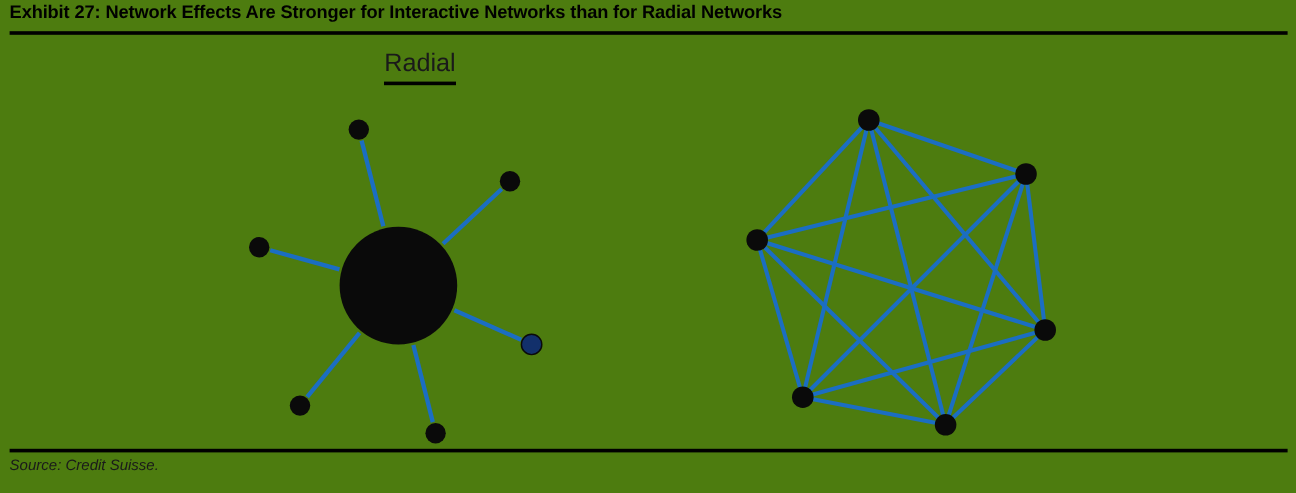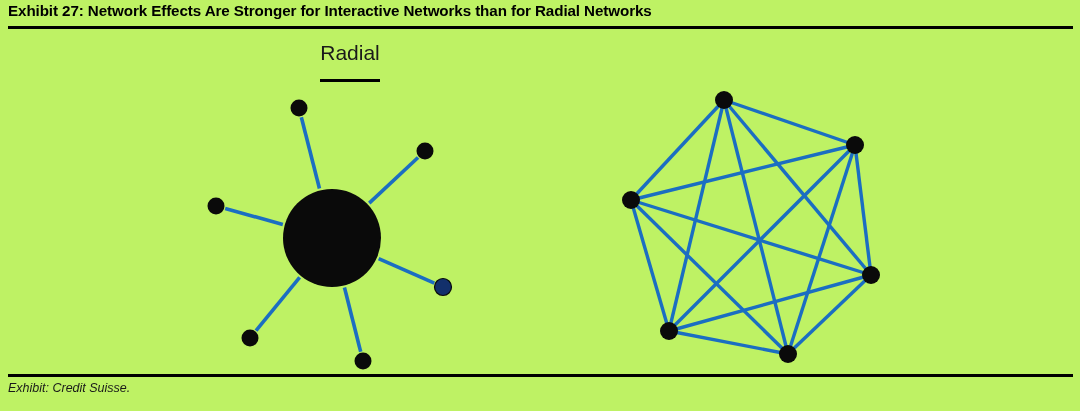--- a/index.html
+++ b/index.html
@@ -8,21 +8,21 @@
     background: #ffffff;
   }
   body {
     font-family: "Liberation Sans", sans-serif;
     -webkit-font-smoothing: antialiased;
   }
   #exhibit {
     position: relative;
     width: 1080px;
     height: 411px;
-    background: #bef264;
+    background: #4d7c0f;
     overflow: hidden;
   }
 
   
   .exhibit-title {
     position: absolute;
     left: 8px;
     top: 2px;
     width: 1064px;
     font-size: 15.2px;
@@ -46,21 +46,21 @@
     font-size: 21px;
     color: #1a1a1a;
     font-weight: normal;
     text-align: center;
     line-height: 26px;
     white-space: nowrap;
   }
   .panel-heading .txt {
     display: inline-block;
     border-bottom: 3px solid #000000;
-    padding-bottom: 13px;
+    padding-bottom: 2px;
   }
   #heading-radial {
     left: 230px;
     top: 40px;
     width: 240px;
   }
   #heading-interactive {
     left: 640px;
     top: 40px;
     width: 260px;
@@ -149,15 +149,15 @@
           <circle cx="871" cy="275" r="9" fill="#0a0a0a"></circle>
           <circle cx="788" cy="354" r="9" fill="#0a0a0a"></circle>
           <circle cx="669" cy="331" r="9" fill="#0a0a0a"></circle>
           <circle cx="631" cy="200" r="9" fill="#0a0a0a"></circle>
         </g>
     </svg>
   </div>
 
   <div class="rule-bottom"></div>
 
-  <div class="source-note">Exhibit: Credit Suisse.</div>
+  <div class="source-note">Source: Credit Suisse.</div>
 
 </div>
 
 </body></html>

